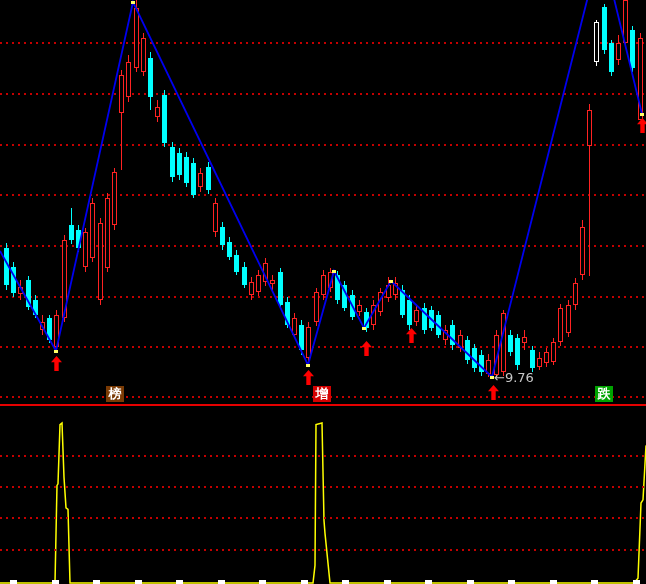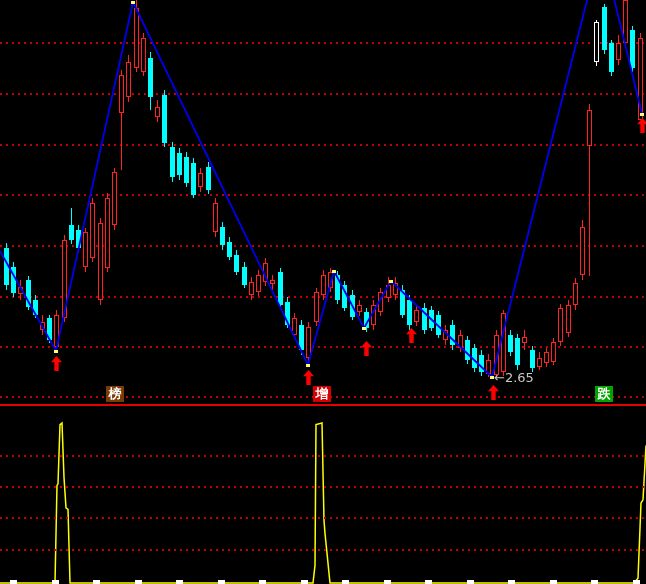--- a/index.html
+++ b/index.html
@@ -236,21 +236,21 @@
       <div class="buy-arrow" style="left: 361px; top: 341px; background: rgb(255, 0, 0);"></div>
       <div class="buy-arrow" style="left: 406px; top: 328px; background: rgb(255, 0, 0);"></div>
       <div class="buy-arrow" style="left: 488px; top: 385px; background: rgb(255, 0, 0);"></div>
       <div class="buy-arrow" style="left: 637px; top: 118px; background: rgb(255, 0, 0);"></div>
     </div>
 
   <div class="tag" style="left: 106px; top: 386px; background: rgb(122, 58, 4); color: rgb(255, 255, 255);">榜</div>
   <div class="tag" style="left: 313px; top: 386px; background: rgb(212, 0, 0); color: rgb(255, 255, 255);">增</div>
   <div class="tag" style="left: 595px; top: 386px; background: rgb(0, 163, 0); color: rgb(255, 255, 255);">跌</div>
 
-  <div class="anno" id="low-anno" style="left: 494px; top: 370px; color: rgb(200, 200, 200);">←2.65</div>
+  <div class="anno" id="low-anno" style="left: 494px; top: 370px; color: rgb(200, 200, 200);">←9.76</div>
 
   <div class="separator" id="panel-separator" style="top: 404px; background: rgb(230, 0, 0);"></div>
 
   <div id="sub-panel" style="position:absolute;left:0;top:406px;width:646px;height:178px;">
       <div class="gridline" style="top: 49px;"></div>
       <div class="gridline" style="top: 80px;"></div>
       <div class="gridline" style="top: 111px;"></div>
       <div class="gridline" style="top: 143px;"></div>
       <div class="x-tick" style="left: 10px; top: 174px;"></div>
       <div class="x-tick" style="left: 52px; top: 174px;"></div>

